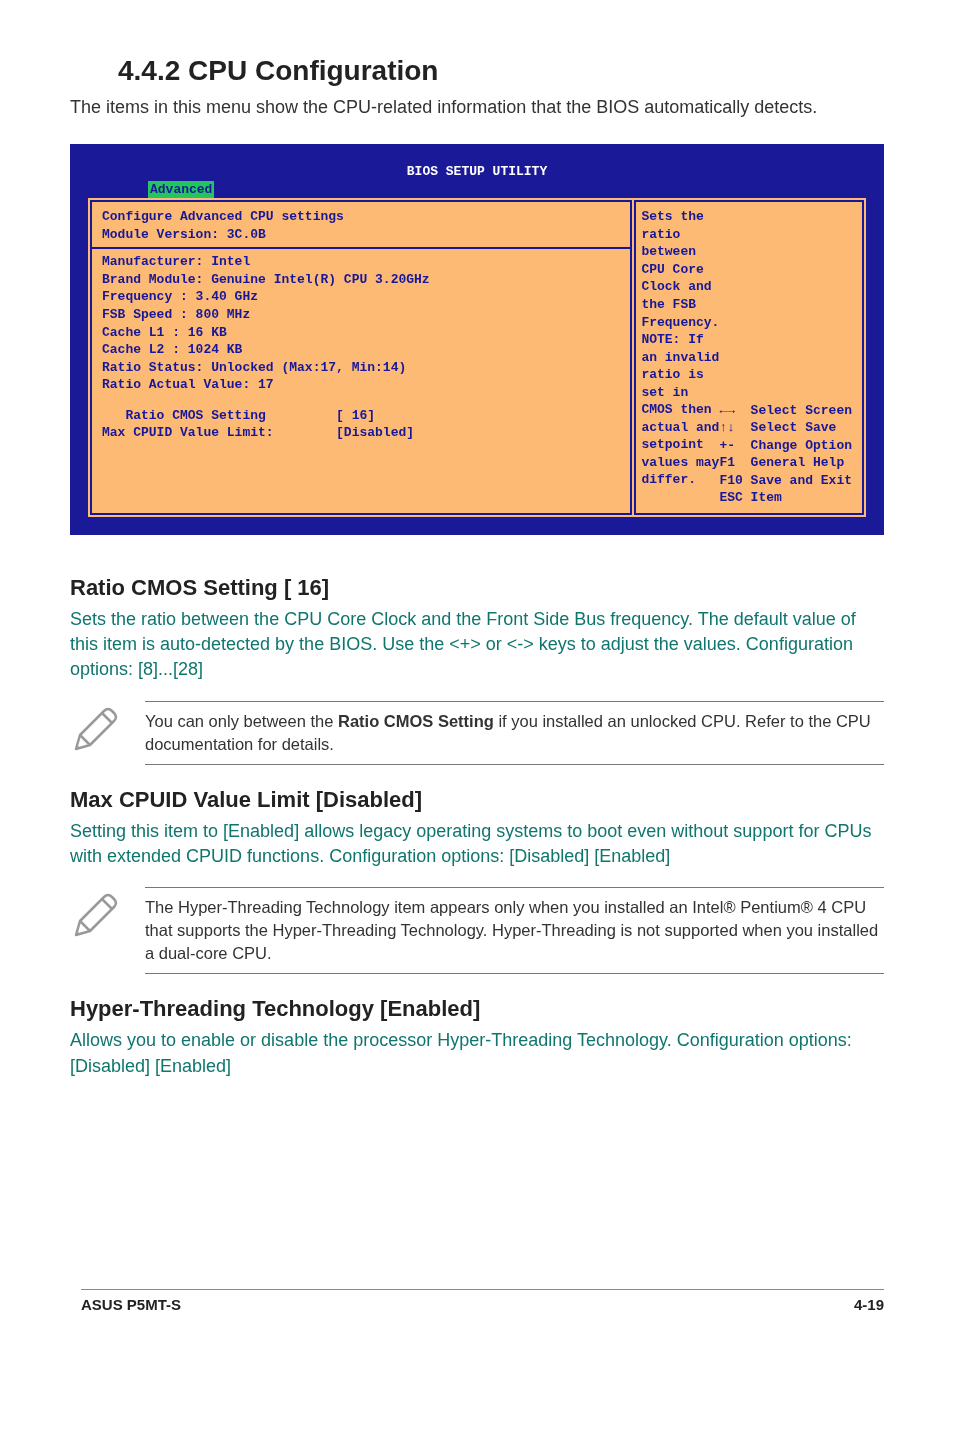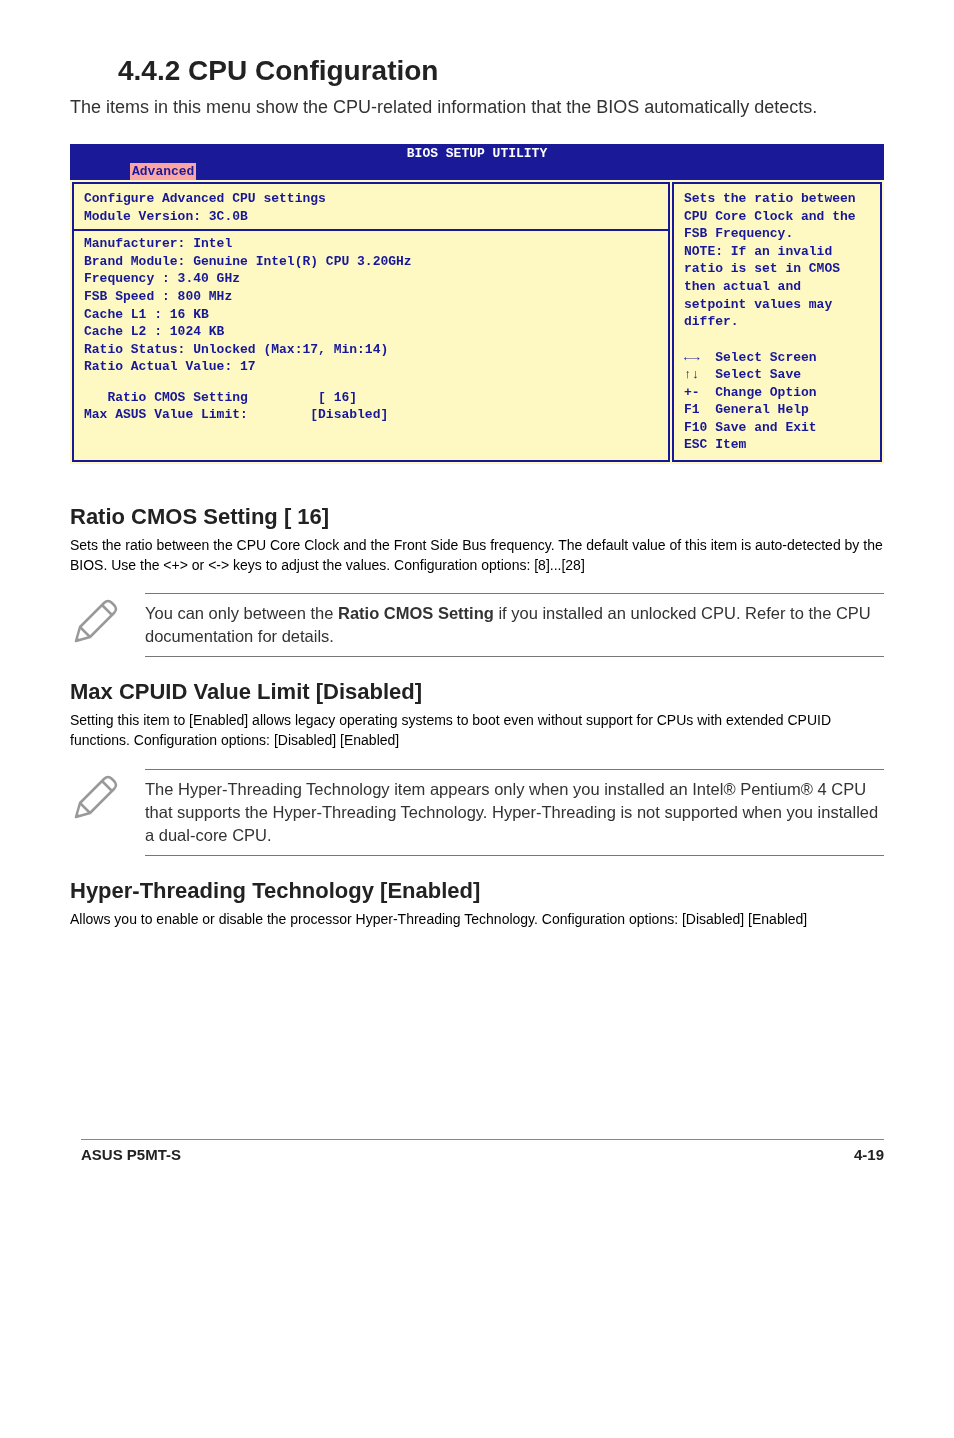--- a/index.html
+++ b/index.html
@@ -20,73 +20,73 @@
     }
     .intro {
       font-size: 18px;
       line-height: 1.4;
       margin-bottom: 24px;
       color: #333;
     }
     
     .bios {
       background: #1a1a99;
-      padding: 0;
+      padding: 18px;
       margin-bottom: 40px;
       font-family: "Courier New", monospace;
       font-size: 13px;
       font-weight: bold;
       color: #fff;
       line-height: 1.35;
     }
     .bios-title {
       color: #fff;
       text-align: center;
       padding: 1px 0 0;
     }
     .bios-tabrow { padding-left: 60px; }
     .bios-tab {
-      background: #fca5a5;
+      background: #22c55e;
       color: #1a1a99;
       padding: 0 2px;
       display: inline-block;
     }
     .bios-body {
-      background: #fef9c3;
+      background: #fdba74;
       color: #17179a;
       display: flex;
       align-items: stretch;
       padding: 2px;
       gap: 2px;
     }
     .bios-left, .bios-right {
       border: 2px solid #17179a;
       padding: 6px 10px;
     }
     .bios-left { flex: 1; }
-    .bios-right { width: 210px; display: flex; flex-direction: column; justify-content: space-between; }
+    .bios-right { width: 230px; display: flex; flex-direction: row; justify-content: flex-end; }
     .bios-hr {
       border: none;
       border-top: 2px solid #17179a;
       margin: 4px -10px;
     }
     .bios-option { white-space: pre; }
     .bios-help-block { margin-bottom: 18px; }
     .bios-keys { margin-top: auto; }
     .bios-keyline { white-space: pre; }
     h2.subhead {
       font-family: "Arial Black", Arial, sans-serif;
       font-size: 22px;
       font-weight: 900;
       margin-bottom: 6px;
     }
     .para {
-      font-size: 14px;
+      font-size: 18px;
       line-height: 1.4;
-      color: #000000;
+      color: #0f766e;
       margin-bottom: 18px;
     }
     .note-row {
       display: flex;
       align-items: flex-start;
       gap: 20px;
       margin-bottom: 22px;
     }
     .note-icon {
       width: 55px;
@@ -132,21 +132,21 @@
       <div>Manufacturer: Intel</div>
       <div>Brand Module: Genuine Intel(R) CPU 3.20GHz</div>
       <div>Frequency   : 3.40 GHz</div>
       <div>FSB Speed   : 800 MHz</div>
       <div>Cache L1    : 16 KB</div>
       <div>Cache L2    : 1024 KB</div>
       <div>Ratio Status: Unlocked (Max:17, Min:14)</div>
       <div>Ratio Actual Value: 17</div>
       <div style="height:13px"></div>
       <div class="bios-option"><span>   Ratio CMOS Setting         </span><span>[ 16]</span></div>
-      <div class="bios-option"><span>Max ASUS Value Limit:        </span><span>[Disabled]</span></div>
+      <div class="bios-option"><span>Max CPUID Value Limit:        </span><span>[Disabled]</span></div>
     </div>
     <div class="bios-right">
       <div class="bios-help-block" style="white-space:pre-line;">Sets the ratio between CPU Core Clock and the FSB Frequency.
 NOTE: If an invalid ratio is set in CMOS then actual and setpoint values may differ.</div>
       <div class="bios-keys">
         <div class="bios-keyline">←→  Select Screen</div>
         <div class="bios-keyline">↑↓  Select Save</div>
         <div class="bios-keyline">+-  Change Option</div>
         <div class="bios-keyline">F1  General Help</div>
         <div class="bios-keyline">F10 Save and Exit</div>

